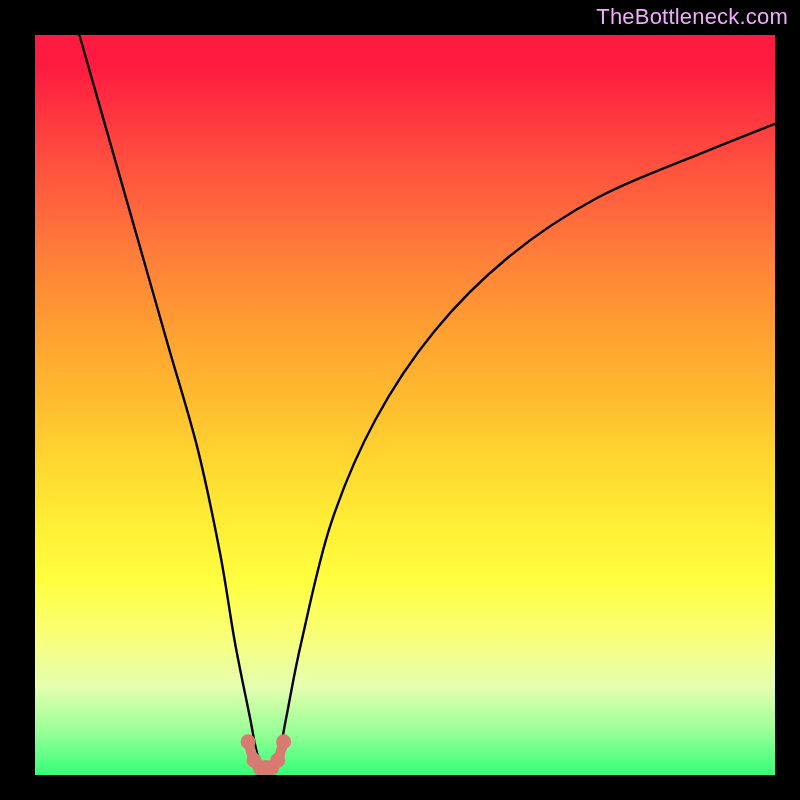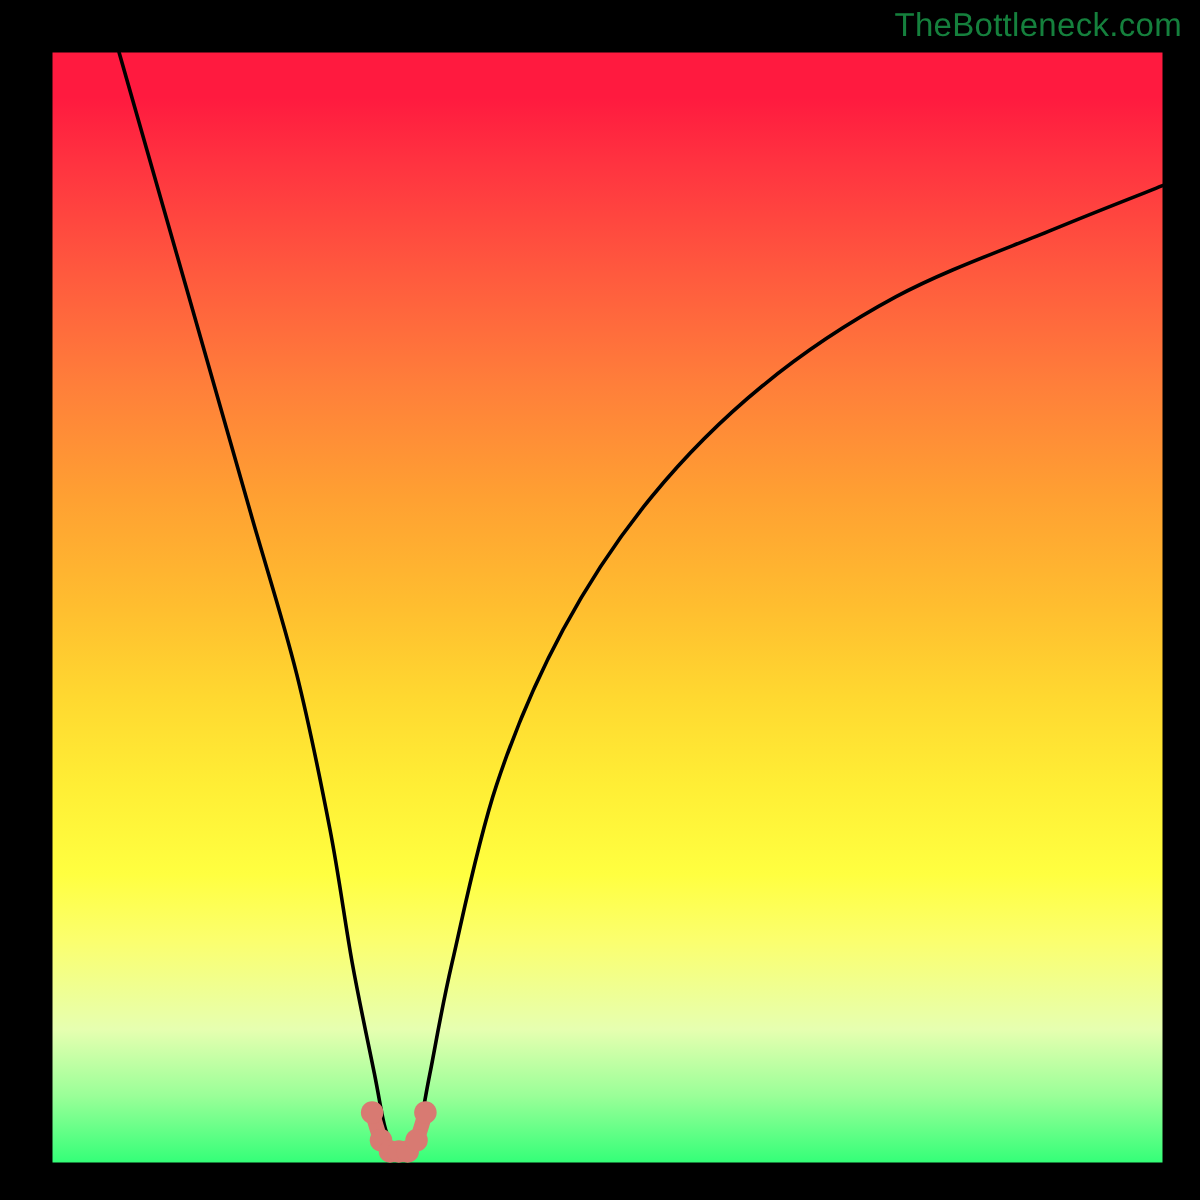--- a/index.html
+++ b/index.html
@@ -40,21 +40,21 @@
       #fbff6e 80%,
       #e6ffb0 88%,
       #9aff98 94%,
       #34ff78 100%
     );
   }
   .watermark {
     position: absolute;
     top: 4px;
     right: 12px;
-    color: #15803d;
+    color: #f0abfc;
     font-size: 22px;
     letter-spacing: 0.2px;
     font-family: Arial, Helvetica, sans-serif;
   }
   svg.curve {
     position: absolute;
     left: 0;
     top: 0;
     width: 740px;
     height: 740px;

